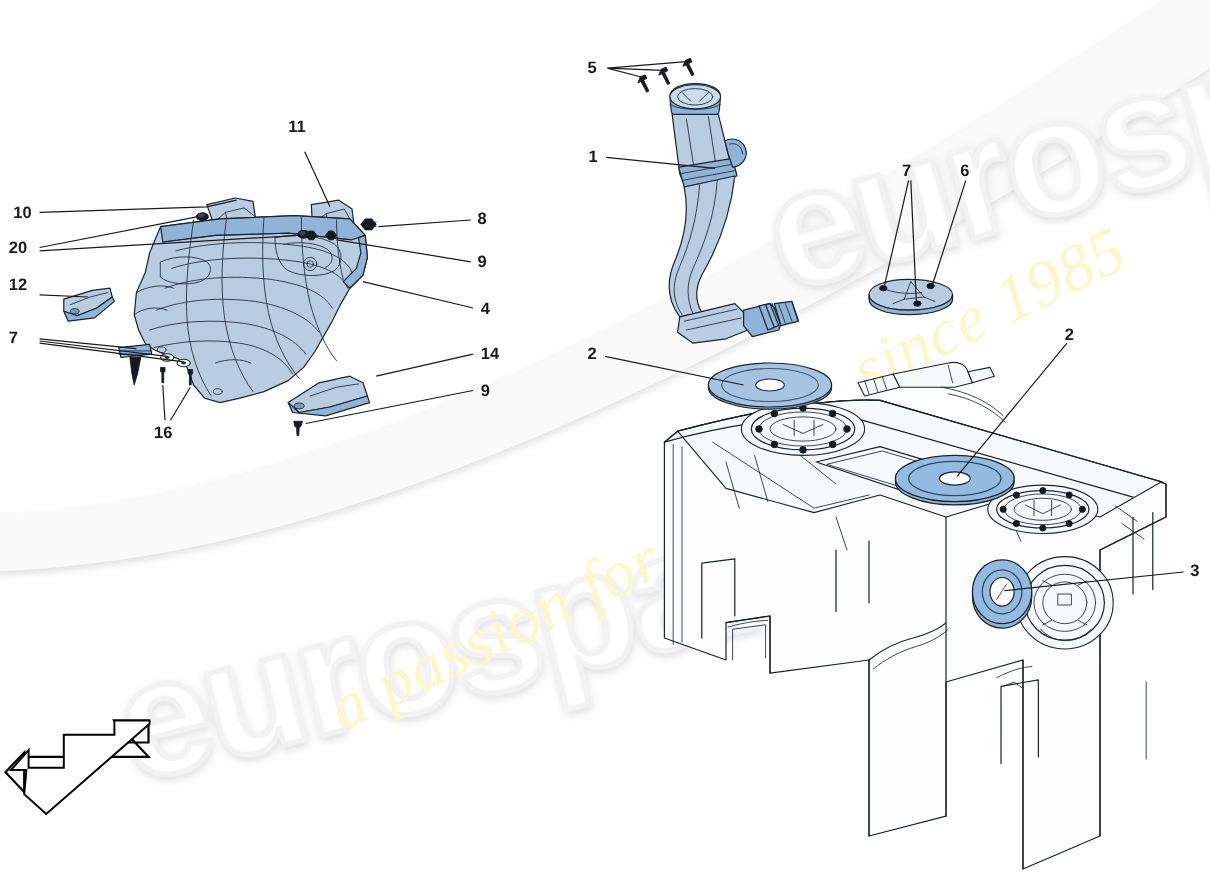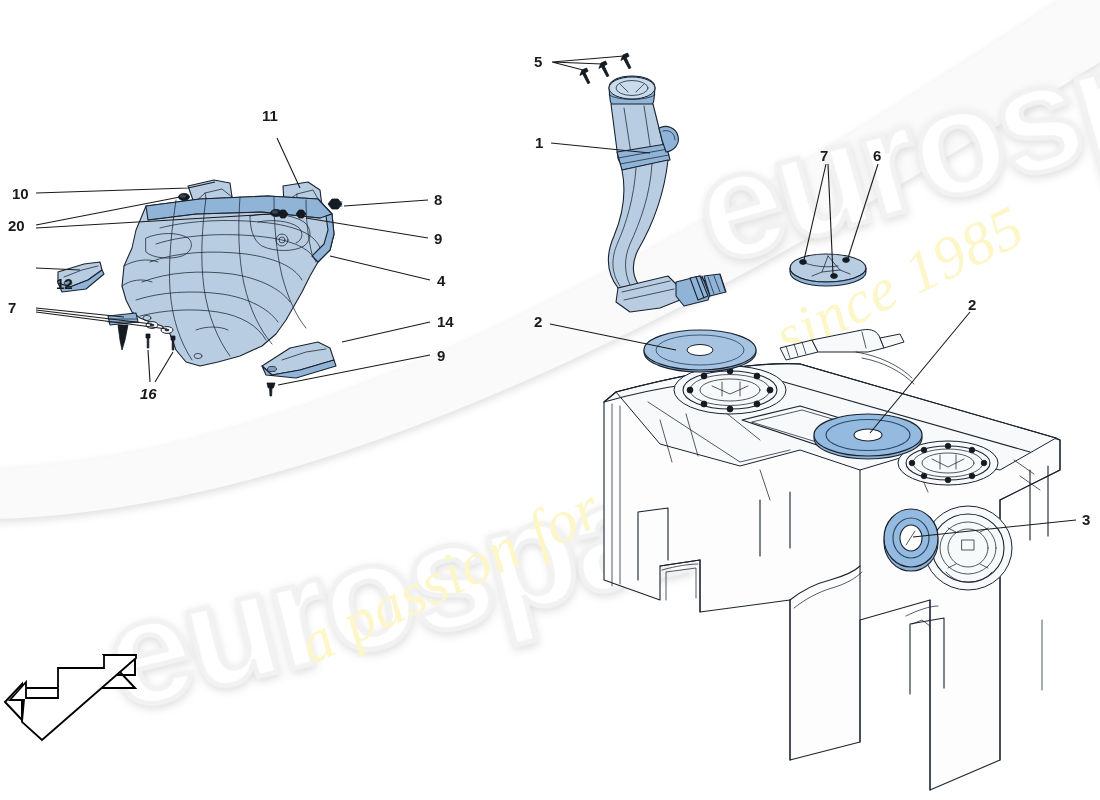--- a/index.html
+++ b/index.html
@@ -432,25 +432,25 @@
       <path d="M104 655 L 136 655 L 136 658 L 42 740 L 22 722 L 24 700 L 10 700 L 26 682 L 26 698 L 58 698 L 58 668 L 104 668 Z" fill="#ffffff" stroke="#000000" stroke-width="1.8"></path>
     </g>
   </svg>
 
   <div class="callout-num" style="left:12px;top:186px;">10</div>
   <div class="callout-num" style="left:262px;top:108px;">11</div>
   <div class="callout-num" style="left:434px;top:192px;">8</div>
   <div class="callout-num" style="left:8px;top:218px;">20</div>
   <div class="callout-num" style="left:434px;top:231px;">9</div>
   <div class="callout-num" style="left:437px;top:273px;">4</div>
-  <div class="callout-num" style="left:8px;top:276px;margin-left:48px;">12</div>
+  <div class="callout-num" style="left:8px;top:252px;">12</div>
   <div class="callout-num" style="left:8px;top:300px;">7</div>
   <div class="callout-num" style="left:437px;top:314px;">14</div>
   <div class="callout-num" style="left:437px;top:348px;">9</div>
-  <div class="callout-num" style="left:140px;top:386px;font-style:italic;">16</div>
+  <div class="callout-num" style="left:140px;top:386px;">16</div>
   <div class="callout-num" style="left:534px;top:54px;">5</div>
   <div class="callout-num" style="left:535px;top:135px;">1</div>
   <div class="callout-num" style="left:820px;top:148px;">7</div>
   <div class="callout-num" style="left:873px;top:148px;">6</div>
   <div class="callout-num" style="left:534px;top:314px;">2</div>
   <div class="callout-num" style="left:968px;top:297px;">2</div>
   <div class="callout-num" style="left:1082px;top:512px;">3</div>
 
 </div>
 

